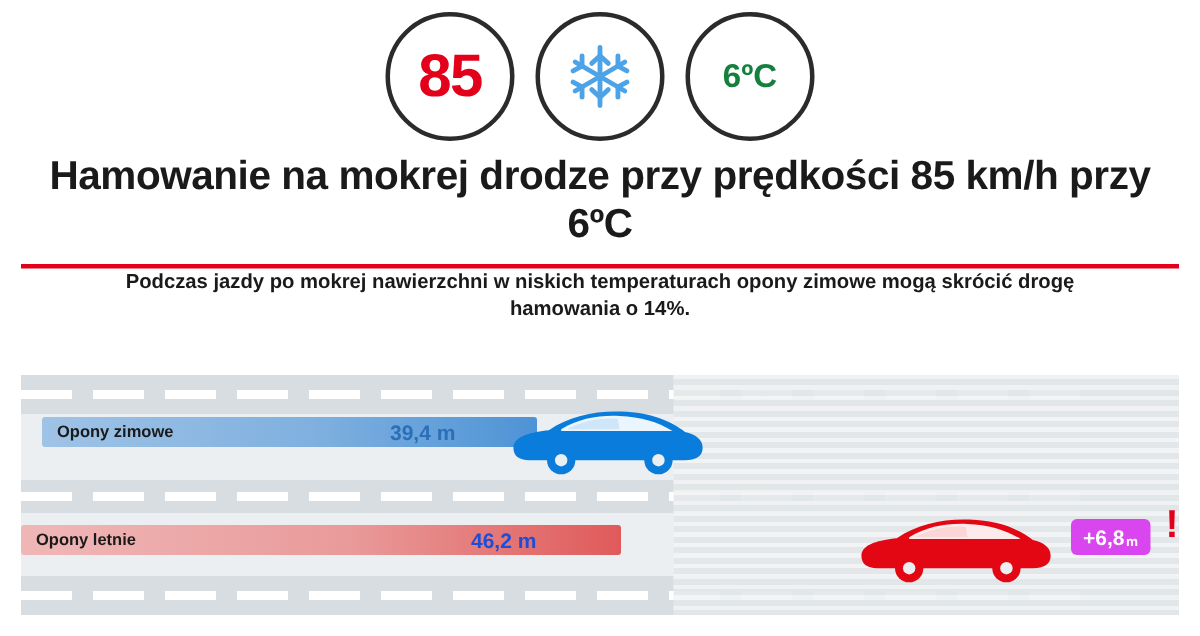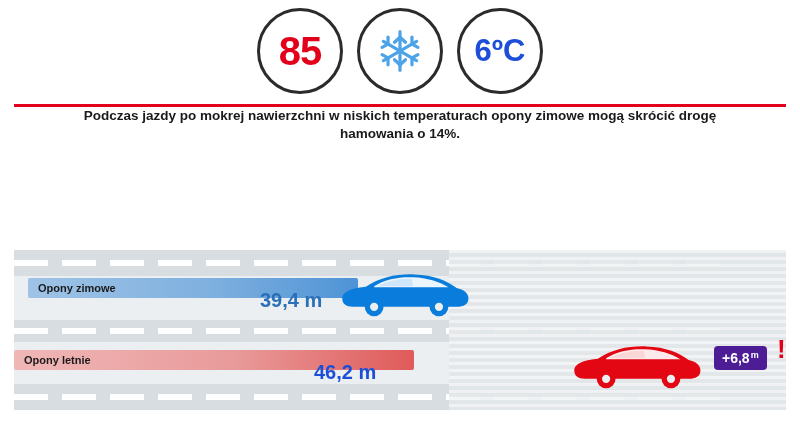--- a/index.html
+++ b/index.html
@@ -20,21 +20,21 @@
   .badge {
     width: 86px; height: 86px; border-radius: 50%;
     border: 3px solid #2b2b2b;
     display: flex; align-items: center; justify-content: center;
     background: #fff;
   }
   .badge-speed span {
     font-size: 40px; font-weight: bold; color: #e2001a; letter-spacing: -1px;
   }
   .badge-temp span {
-    font-size: 31px; font-weight: bold; color: #1d4ed8;
+    font-size: 22px; font-weight: bold; color: #15803d;
   }
   .snowflake { display:block; }
 
   
   .title {
     margin: 8px 14px 0 14px;
     text-align: center;
     font-size: 27px; font-weight: bold; color: #1a1a1a;
     line-height: 1.18;
     letter-spacing: -0.3px;
@@ -92,38 +92,38 @@
   .bar-summer {
     left: 0; top: 100px; width: 400px;
     background: linear-gradient(90deg, #f0b7b7 0%, #e99a9a 55%, #e05a5a 100%);
     text-align: center;
   }
   .bar-label {
     font-size: 11px; font-weight: bold; color: #1a1a1a;
     padding-left: 10px; white-space: nowrap;
   }
   .bar-value {
-    position: absolute; font-size: 20px; font-weight: bold; white-space: nowrap; margin-top: 12px;
+    position: absolute; font-size: 14px; font-weight: bold; white-space: nowrap;
   }
   .val-winter { left: 246px; top: 28px; line-height: 20px; color: #2a6fb8; }
   .val-summer { left: 300px; top: 100px; line-height: 20px; color: #1d4ed8; }
 
   
   .car { position: absolute; }
   .car-winter { left: 320px; top: 12px; }
   .car-summer { left: 552px; top: 84px; }
 
   
   .delta {
     position: absolute; left: 700px; top: 96px;
-    background: #4c1d95; color: #fff;
+    background: #d946ef; color: #fff;
     border-radius: 4px;
     padding: 4px 8px 4px 8px;
     font-size: 14px; font-weight: bold;
-    display: flex; align-items: flex-start; gap: 1px;
+    display: flex; align-items: flex-end; gap: 1px;
   }
   .delta .unit { font-size: 9px; font-weight: bold; }
   .delta-bang {
     position: absolute; left: 763px; top: 86px;
     color: #e2001a; font-size: 26px; font-weight: bold; line-height: 1;
   }
 </style>
 </head>
 <body>
 
@@ -155,20 +155,21 @@
             <line x1="24" y1="65" x2="11" y2="58"></line>
         </g>
       </svg>
     </div>
 
     <div class="badge badge-temp">
       <span>6ºC</span>
     </div>
   </div>
 
+  <div class="title">Hamowanie na mokrej drodze przy prędkości 85 km/h przy 6ºC</div>
   <div class="rule"></div>
   <div class="subtitle">Podczas jazdy po mokrej nawierzchni w niskich temperaturach opony zimowe mogą skrócić drogę hamowania o 14%.</div>
 
   <div class="scene">
 
     <div class="road-band band-top"></div>
     <div class="road-band band-mid"></div>
     <div class="road-band band-bot"></div>
 
     <div class="dashes top">

